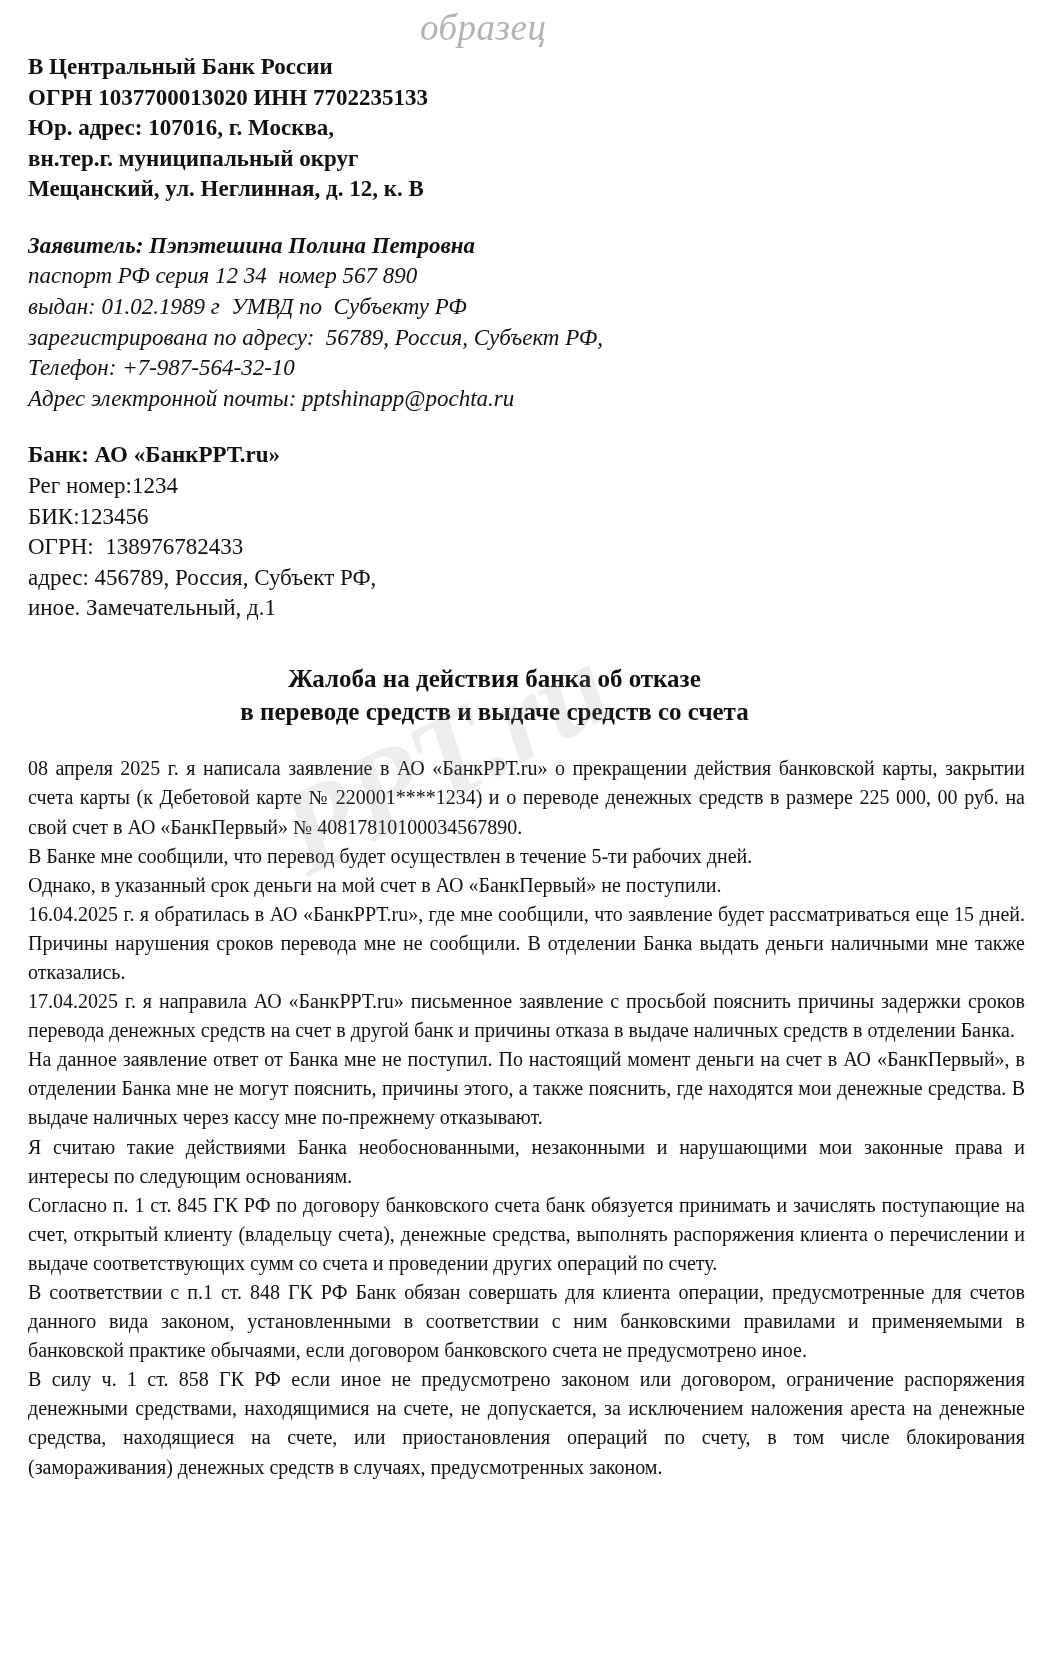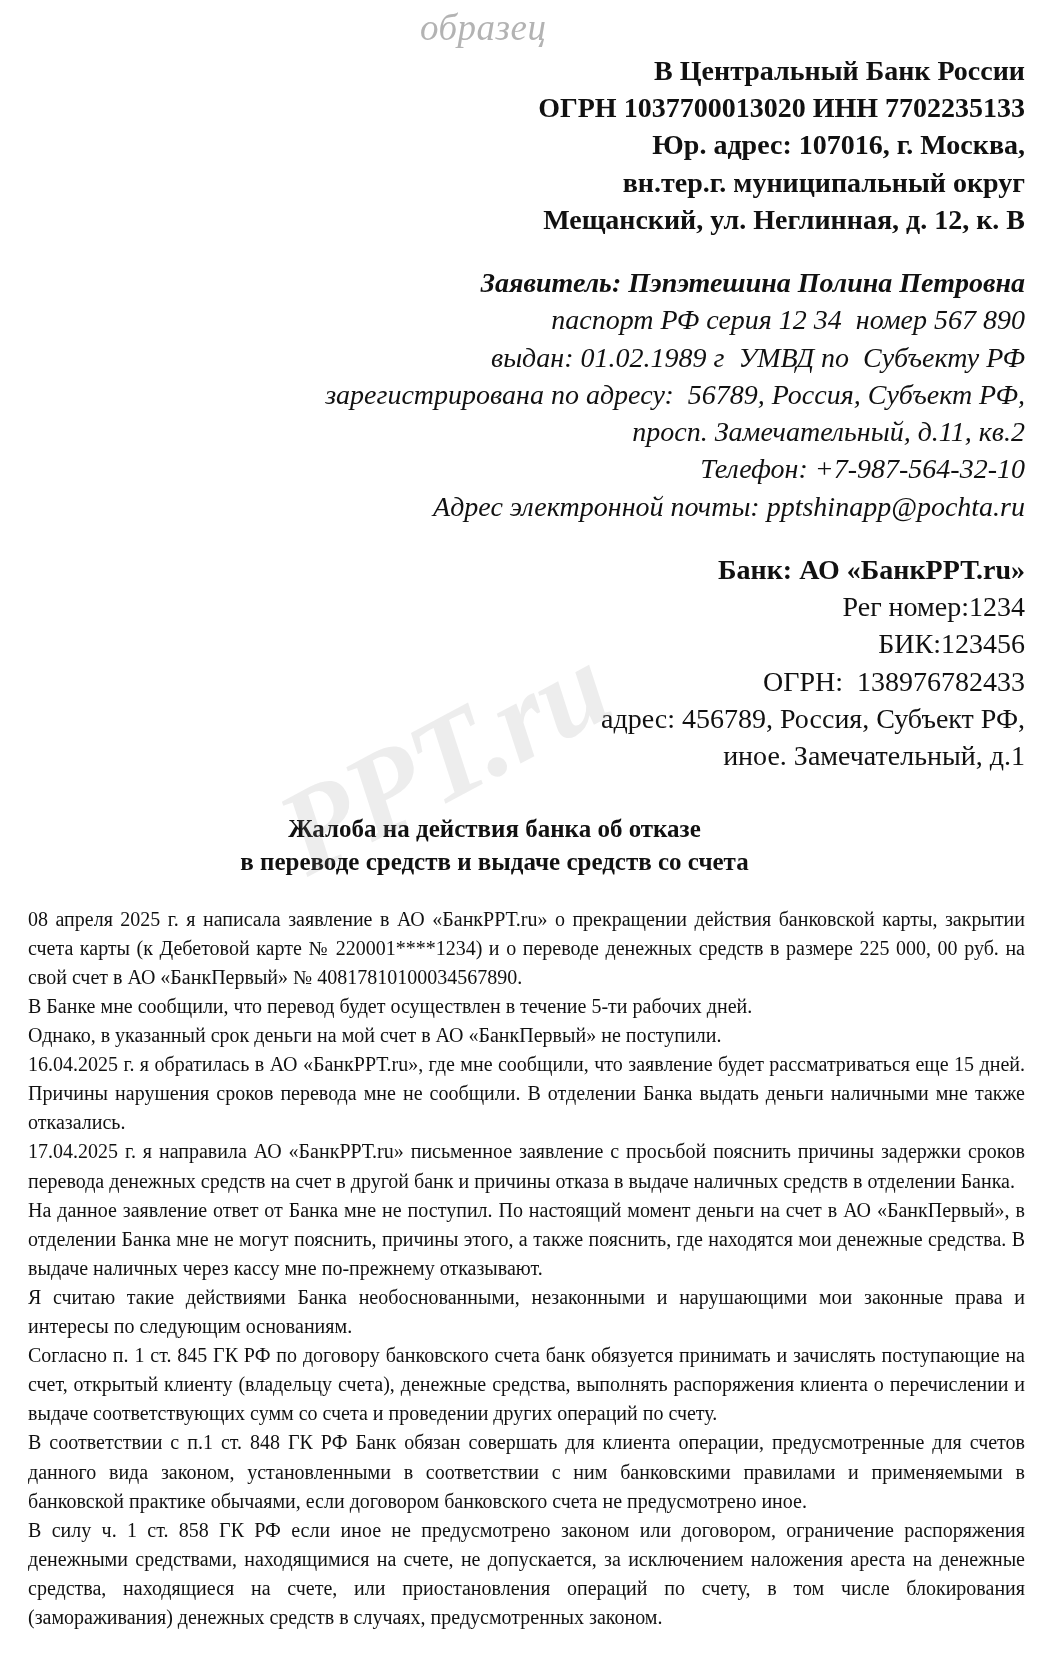--- a/index.html
+++ b/index.html
@@ -47,22 +47,22 @@
     font-size: 120px;
     color: rgba(140,140,140,0.16);
     transform: rotate(-28deg);
     user-select: none;
     pointer-events: none;
     white-space: nowrap;
   }
 
   
   .addr-block {
-    text-align: right;
-    font-size: 28px;
+    text-align: left;
+    font-size: 23px;
     line-height: 1.33;
   }
   .addr-block.bold { font-weight: bold; }
   .addr-block .line { display: block; white-space: pre; }
   .addr-block .line.bold { font-weight: bold; }
 
   #recipient-block {
     margin: 0;
     padding-top: 52px;
   }
@@ -108,21 +108,20 @@
     <span class="line">Юр. адрес: 107016, г. Москва,</span>
     <span class="line">вн.тер.г. муниципальный округ</span>
     <span class="line">Мещанский, ул. Неглинная, д. 12, к. В</span>
   </div>
 
   <div class="addr-block" id="applicant-block">
     <span class="line bold">Заявитель: Пэпэтешина Полина Петровна</span>
     <span class="line">паспорт РФ серия 12 34  номер 567 890</span>
     <span class="line">выдан: 01.02.1989 г  УМВД по  Субъекту РФ</span>
     <span class="line">зарегистрирована по адресу:  56789, Россия, Субъект РФ,</span>
-    <span class="line">просп. Замечательный, д.11, кв.2</span>
     <span class="line">Телефон: +7-987-564-32-10</span>
     <span class="line">Адрес электронной почты: pptshinapp@pochta.ru</span>
   </div>
 
   <div class="addr-block" id="bank-block">
     <span class="line bold">Банк: АО «БанкРРТ.ru»</span>
     <span class="line">Рег номер:1234</span>
     <span class="line">БИК:123456</span>
     <span class="line">ОГРН:  138976782433</span>
     <span class="line">адрес: 456789, Россия, Субъект РФ,</span>

